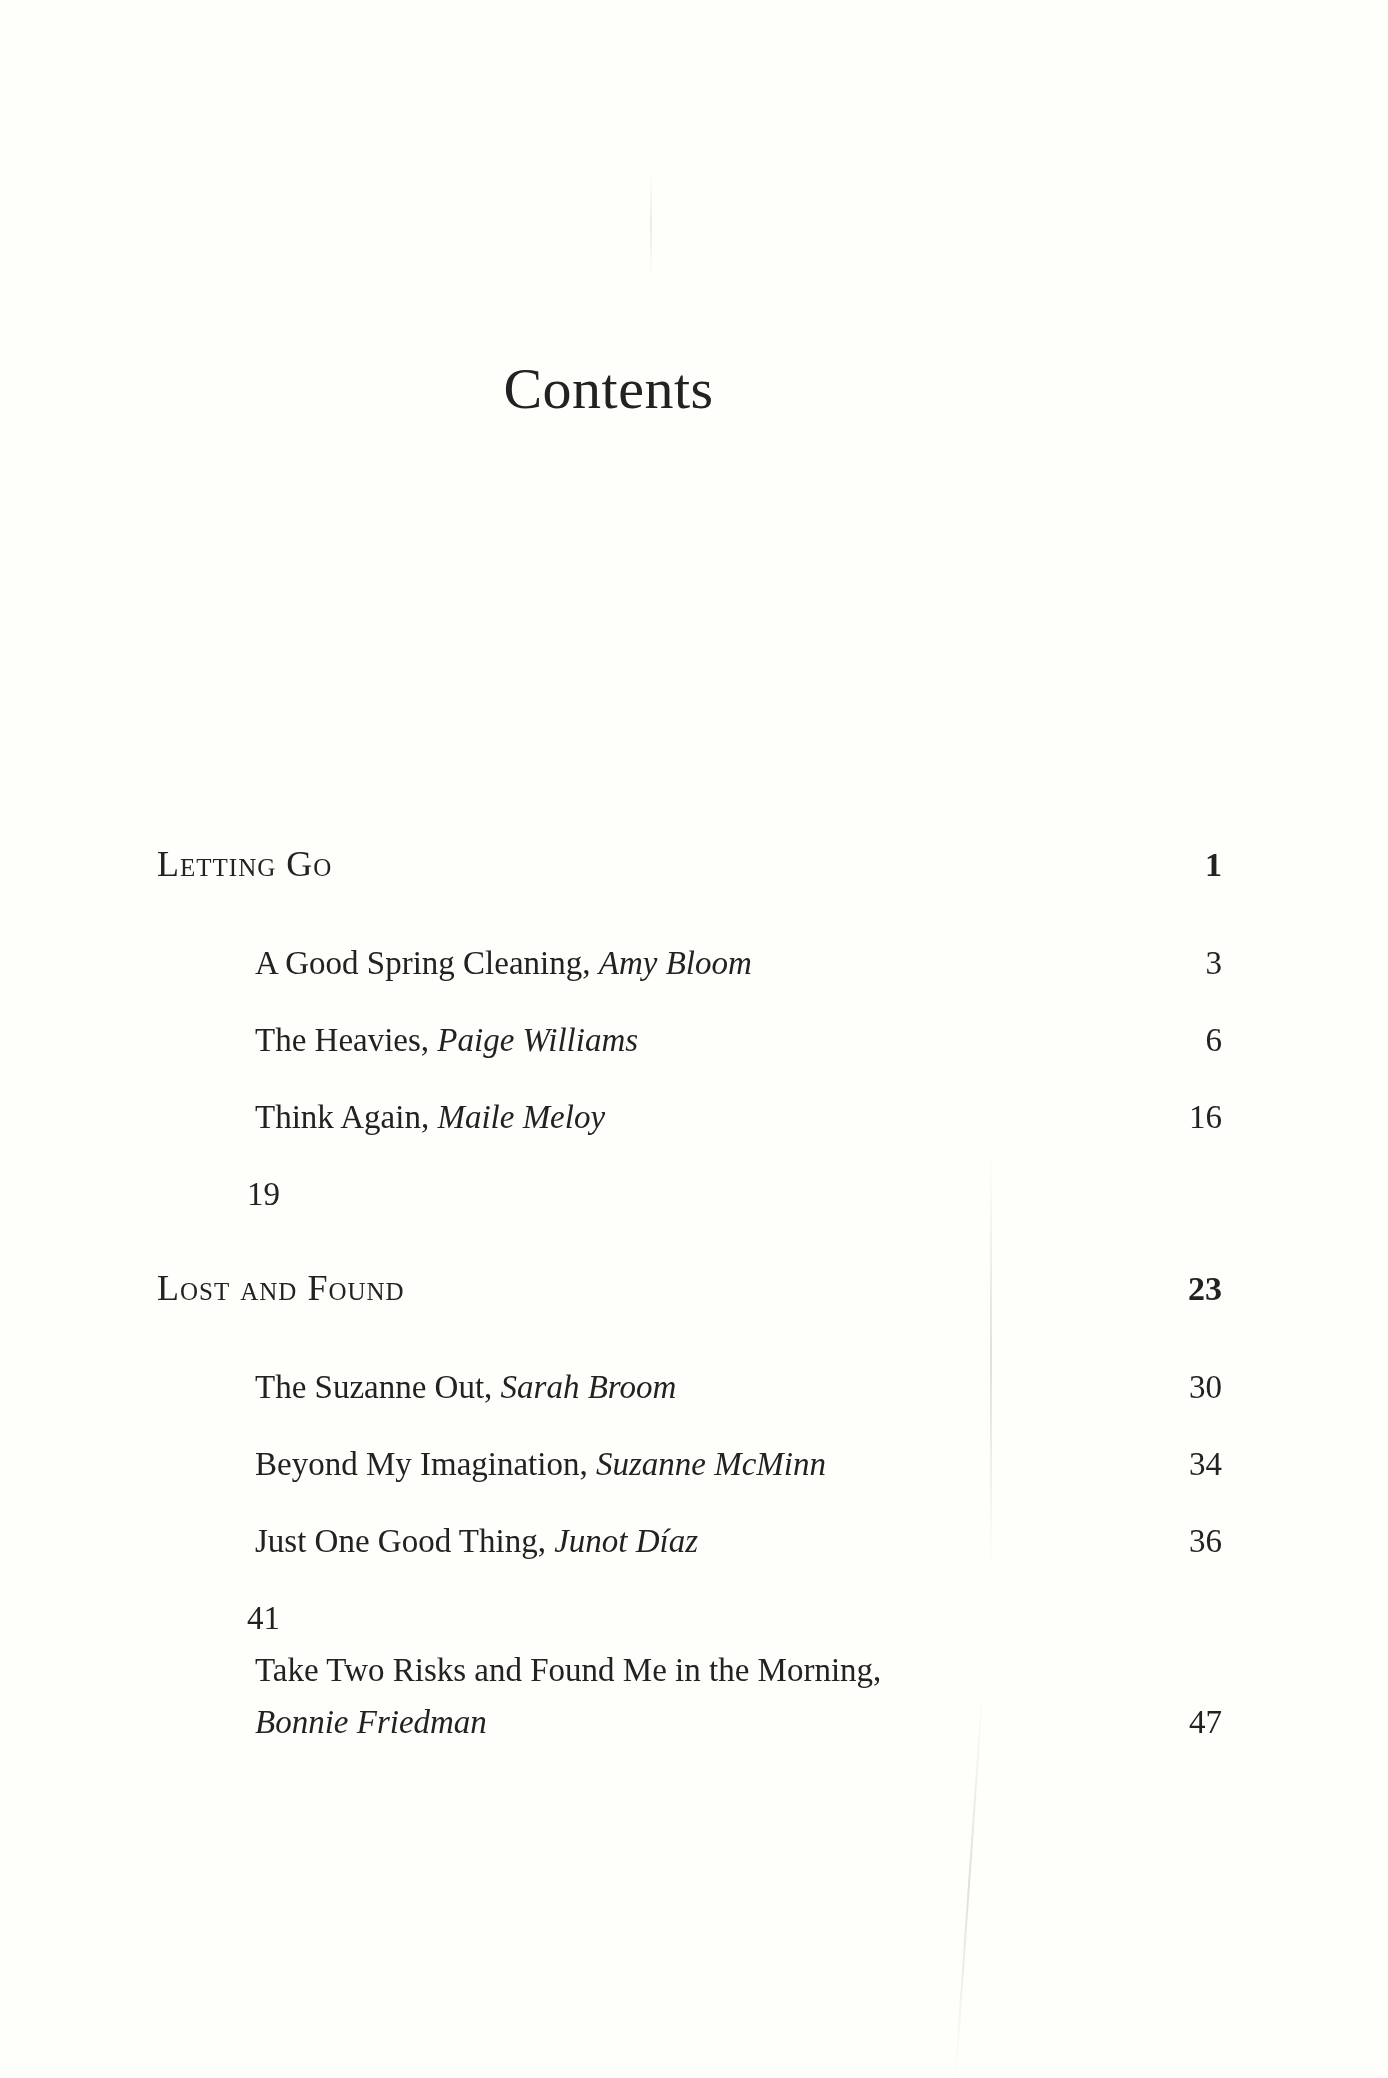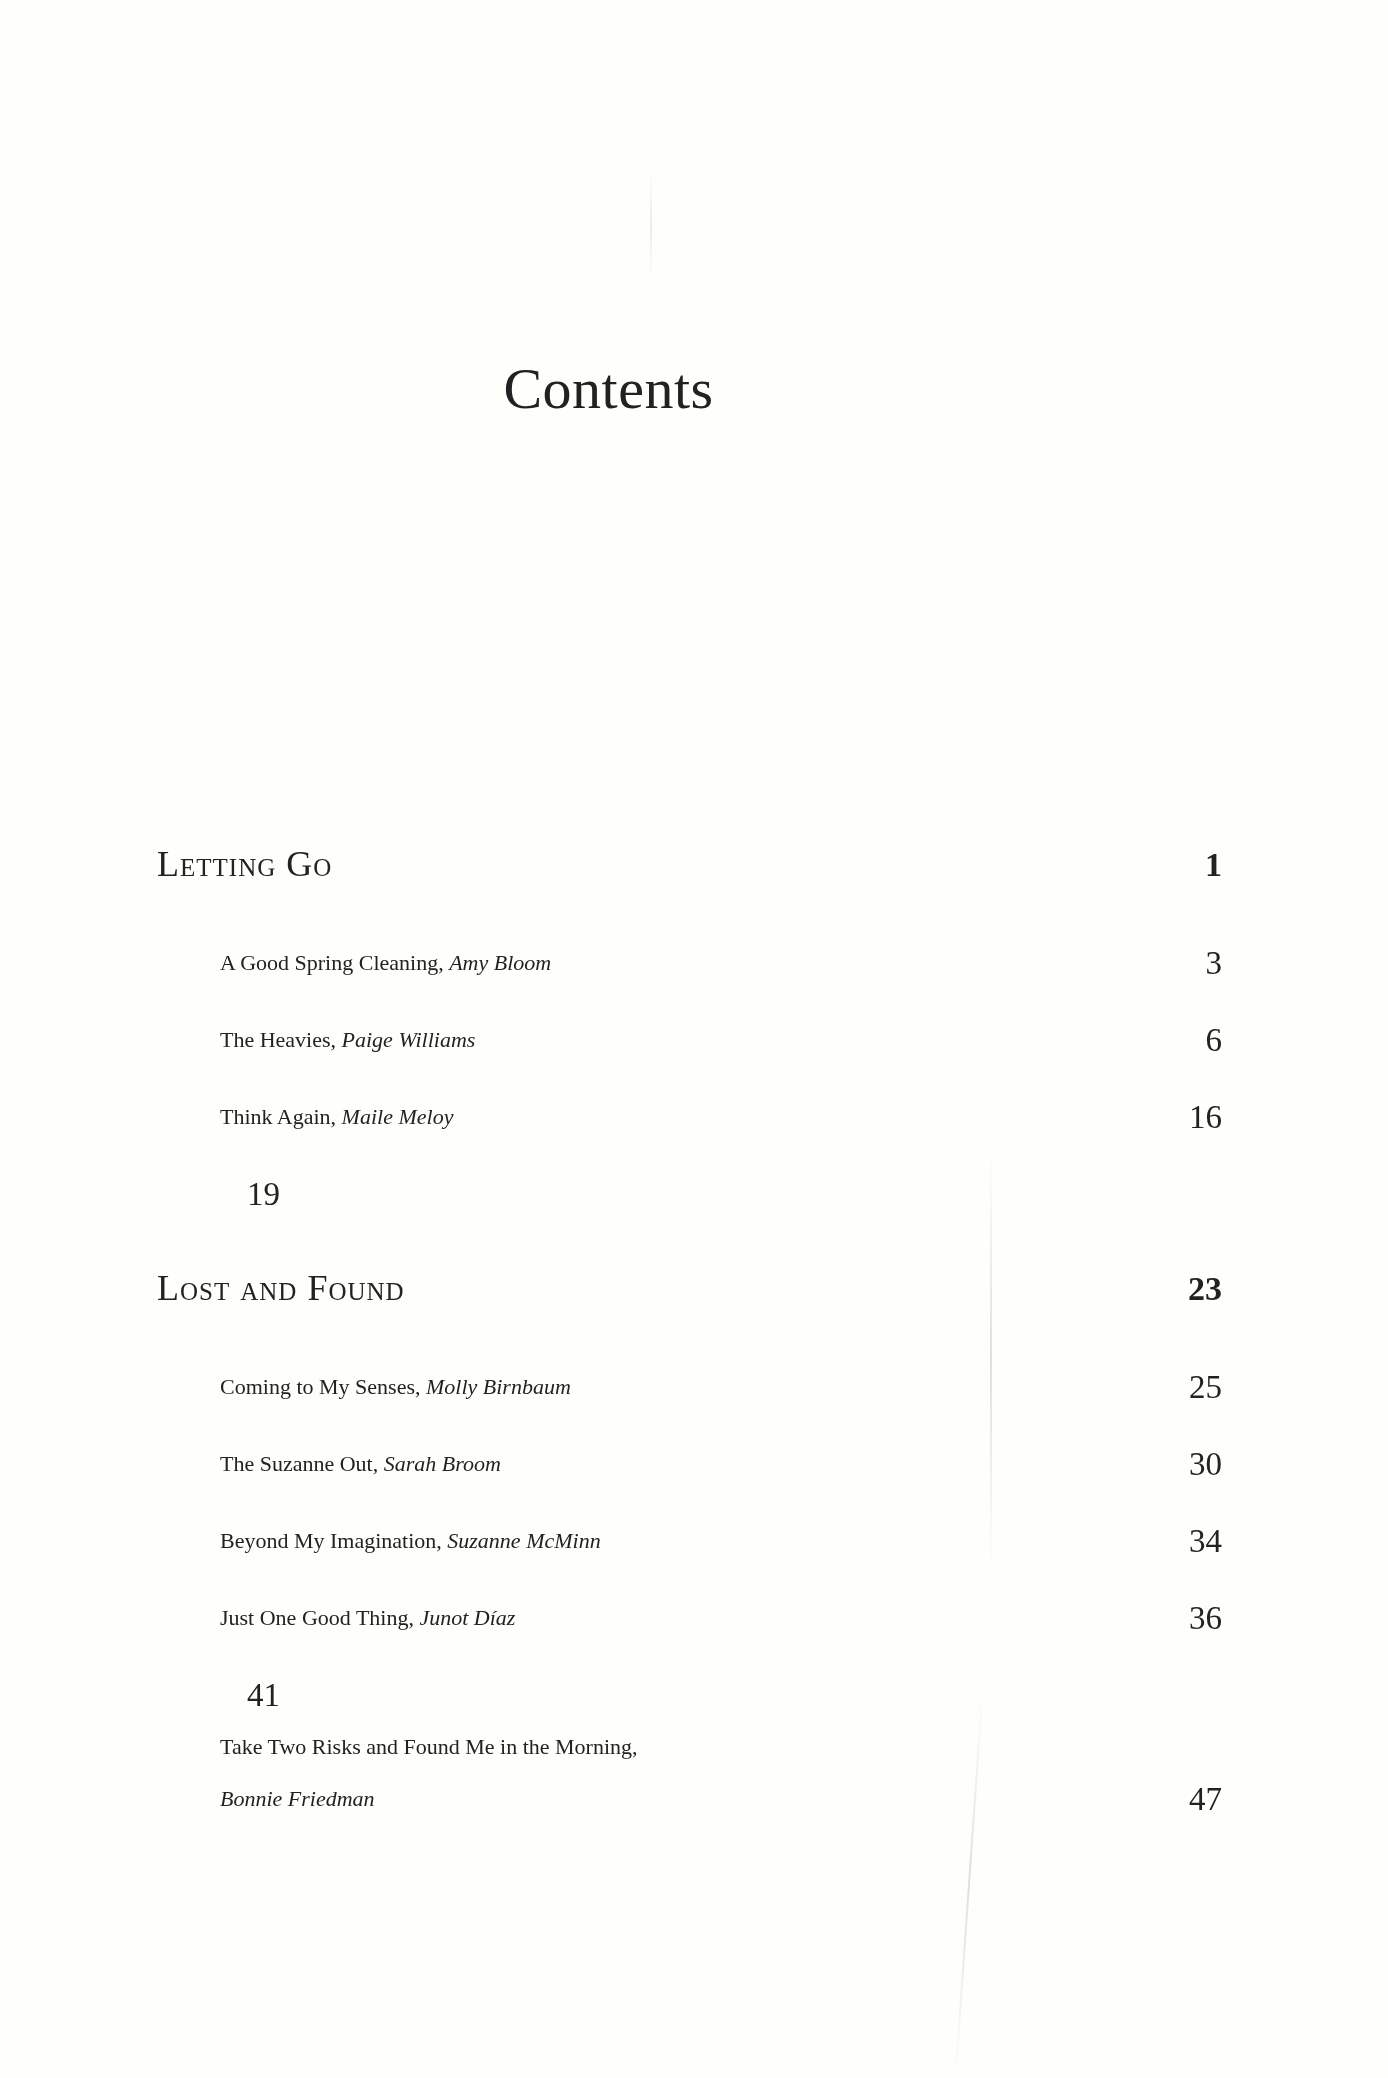--- a/index.html
+++ b/index.html
@@ -68,23 +68,24 @@
     }
     .entry {
       display: flex;
       justify-content: space-between;
       align-items: flex-end;
       padding-left: 63px;
       min-height: 77px;
       line-height: 52px;
     }
     .entry-text {
-      font-size: 22px;
+      font-size: 33px;
       color: #222;
       max-width: 760px;
+      margin-left: 35px;
     }
     .entry-text .author {
       font-style: italic;
     }
     .entry-page {
       font-size: 33px;
       color: #222;
       text-align: right;
       min-width: 60px;
     }
@@ -142,27 +143,20 @@
       <span class="entry-page">19</span>
     </div>
   </div>
 
   <div class="section">
     <div class="section-header">
       <span class="section-title">Lost and Found</span>
       <span class="section-page">23</span>
     </div>
 
-    <div class="entry">
-      <span class="entry-text">
-        <span>Coming to My Senses,</span>
-        <span class="author">Molly Birnbaum</span>
-      </span>
-      <span class="entry-page">25</span>
-    </div>
 
     <div class="entry">
       <span class="entry-text">
         <span>The Suzanne Out,</span>
         <span class="author">Sarah Broom</span>
       </span>
       <span class="entry-page">30</span>
     </div>
 
     <div class="entry">

